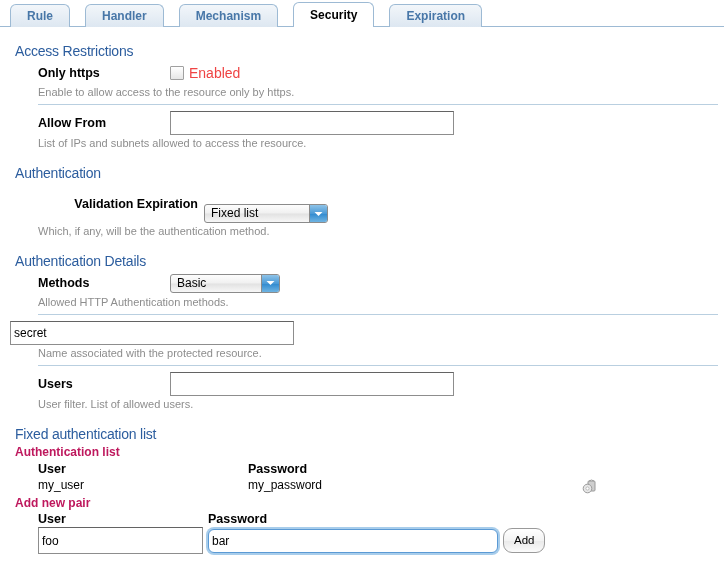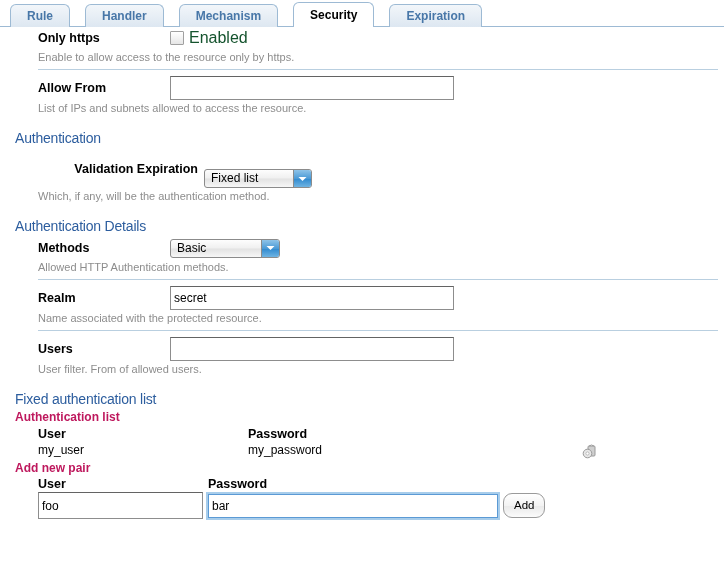--- a/index.html
+++ b/index.html
@@ -150,22 +150,22 @@
   .checkbox {
     width: 12px;
     height: 12px;
     border: 1px solid #a0a0a0;
     background: linear-gradient(to bottom, #ffffff 0%, #e6e6e6 100%);
     border-radius: 1px;
     display: inline-block;
     cursor: pointer;
   }
   .checklabel {
-    font-size: 16px;
-    color: #14532d;
+    font-size: 14px;
+    color: #ef4444;
   }
 
   
   .select {
     display: inline-flex;
     align-items: center;
     height: 19px;
     border: 1px solid #8b8b8b;
     border-radius: 3px;
     background: linear-gradient(to bottom, #fdfdfd 0%, #f0f0f0 48%, #e2e2e2 52%, #f7f7f7 100%);
@@ -186,21 +186,21 @@
     height: 17px;
     flex: 0 0 17px;
     background: linear-gradient(to bottom, #8ec3e8 0%, #4b9ad6 50%, #2f89cf 51%, #6fb4e2 100%);
     border-left: 1px solid #8b8b8b;
     display: flex;
     align-items: center;
     justify-content: center;
     margin-left: auto;
   }
   .select .sel-arrow svg { display:block; }
-  .select.w1 { width: 108px; margin-top: 20px; }
+  .select.w1 { width: 124px; margin-top: 20px; }
   .select.w2 { width: 110px; }
 
   
   .authlist {
     margin-left: 28px;
     position: relative;
   }
   .authrow {
     display: flex;
     align-items: center;
@@ -242,20 +242,21 @@
     align-items: center;
     gap: 5px;
   }
   input.user-in {
     width: 165px;
     height: 27px;
   }
   input.pass-in {
     width: 290px;
     height: 19px;
+    border-radius: 6px;
   }
   .btn-add {
     height: 25px;
     min-width: 40px;
     padding: 0 10px;
     font-family: "Liberation Sans", sans-serif;
     font-size: 11.5px;
     color: #000;
     background: linear-gradient(to bottom, #ffffff 0%, #f3f3f3 50%, #e9e9e9 51%, #fbfbfb 100%);
     border: 1px solid #9a9a9a;
@@ -271,20 +272,21 @@
 <div class="tabbar">
   <div class="tab">Rule</div>
   <div class="tab">Handler</div>
   <div class="tab">Mechanism</div>
   <div class="tab active">Security</div>
   <div class="tab">Expiration</div>
 </div>
 
 <div class="page">
 
+  <div class="section-title">Access Restrictions</div>
 
   <div class="field-row">
     <div class="field-label">Only https</div>
     <div class="field-control">
       <label class="checkrow">
         <span class="checkbox"></span>
         <span class="checklabel">Enabled</span>
       </label>
     </div>
   </div>
@@ -328,35 +330,34 @@
               <path d="M0.5 1 L4.5 5 L8.5 1 Z" fill="#ffffff"></path>
             </svg>
         </span>
       </div>
     </div>
   </div>
   <div class="help-text">Allowed HTTP Authentication methods.</div>
   <div class="divider"></div>
 
   <div class="field-row">
-    <div class="field-label">Realm</div>
     <div class="field-control">
       <input class="txt" type="text" value="secret" style="">
     </div>
   </div>
   <div class="help-text">Name associated with the protected resource.</div>
   <div class="divider"></div>
 
   <div class="field-row">
     <div class="field-label">Users</div>
     <div class="field-control">
       <input class="txt" type="text" value="" style="">
     </div>
   </div>
-  <div class="help-text">User filter. From of allowed users.</div>
+  <div class="help-text">User filter. List of allowed users.</div>
 
   <div class="section-title">Fixed authentication list</div>
 
   <div class="sub-label">Authentication list</div>
 
   <div class="authlist">
     <div class="authrow">
       <div class="col-user th">User</div>
       <div class="col-pass th">Password</div>
     </div>

